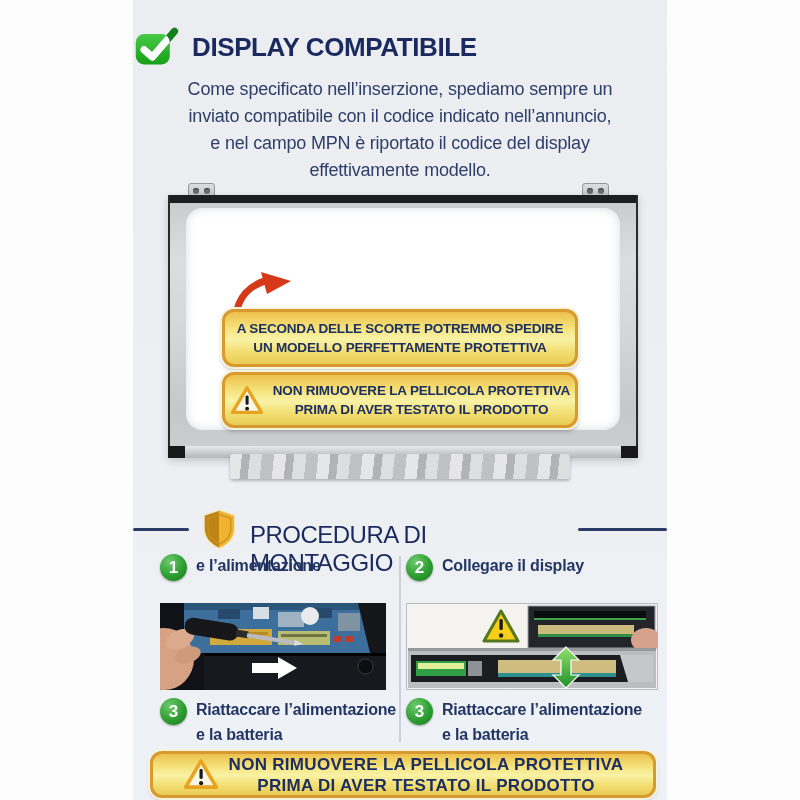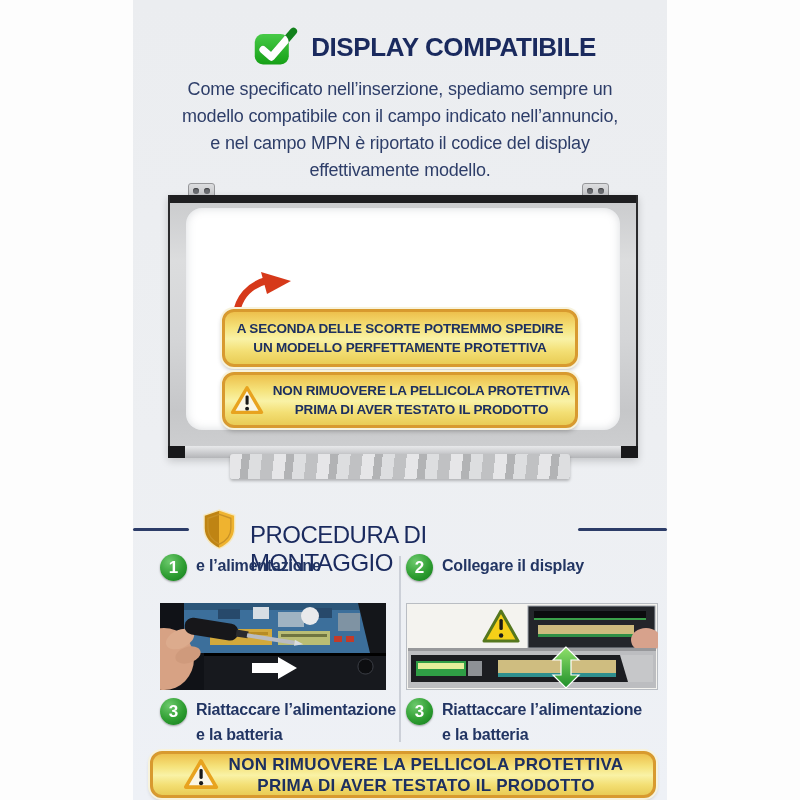--- a/index.html
+++ b/index.html
@@ -3,21 +3,21 @@
 <meta charset="utf-8">
 <style>
   * { margin:0; padding:0; box-sizing:border-box; }
   body { font-family:"Liberation Sans", sans-serif; background:#fff; }
   .page { position:relative; width:800px; height:800px; background:#fdfdfd; overflow:hidden; }
   .column { position:absolute; left:133px; top:0; width:534px; height:800px;
             background:linear-gradient(180deg,#ebedf0 0%,#edeff2 55%,#eef1f6 100%); }
 
   
   .header { position:absolute; top:24px; left:0; width:100%; height:46px;
-            display:flex; align-items:center; justify-content:center; gap:13px;padding-left:48px; }
+            display:flex; align-items:center; gap:13px; }
   .title { font-size:26px; font-weight:bold; color:#1a2a5e; letter-spacing:-0.4px; }
   .desc { position:absolute; top:76px; left:0; width:100%; text-align:center;
           font-size:18px; line-height:27px; color:#2e3e69; letter-spacing:-0.2px; }
 
   
   .panel { position:absolute; left:35px; top:183px; width:470px; height:300px; }
   .bracket { position:absolute; top:0; width:27px; height:16px; background:linear-gradient(180deg,#dcdddf,#c2c3c6);
              border:1px solid #96979a; border-radius:3px 3px 0 0; }
   .bracket .hole { position:absolute; top:4px; width:6px; height:6px; border-radius:50%;
                    background:#6a6c70; box-shadow:inset 0 1px 1px #3c3d40; }
@@ -89,21 +89,21 @@
         </defs>
         <rect x="3" y="7" width="37" height="33" rx="9" fill="url(#cg)"></rect>
         <path d="M12 24 L21 32 L45 4" stroke="#12811c" stroke-width="8" fill="none" stroke-linecap="round" stroke-linejoin="round"></path>
         <path d="M12 24 L21 32 L45 4" stroke="#ffffff" stroke-width="8" fill="none" stroke-linecap="round" stroke-linejoin="round" clip-path="url(#sq)"></path>
       </svg>
       <div class="title">DISPLAY COMPATIBILE</div>
     </div>
 
     <div class="desc">
       <div>Come specificato nell’inserzione, spediamo sempre un</div>
-      <div>modello compatibile con il campo indicato nell’annuncio,</div>
+      <div>inviato compatibile con il codice indicato nell’annuncio,</div>
       <div>e nel campo MPN è riportato il codice del display</div>
       <div>effettivamente modello.</div>
     </div>
 
     <div class="panel">
       <div class="bracket" style="left:20px;">
         <span class="hole" style="left:4px;"></span>
         <span class="hole" style="left:15px;"></span>
       </div>
       <div class="bracket" style="left:414px;">

